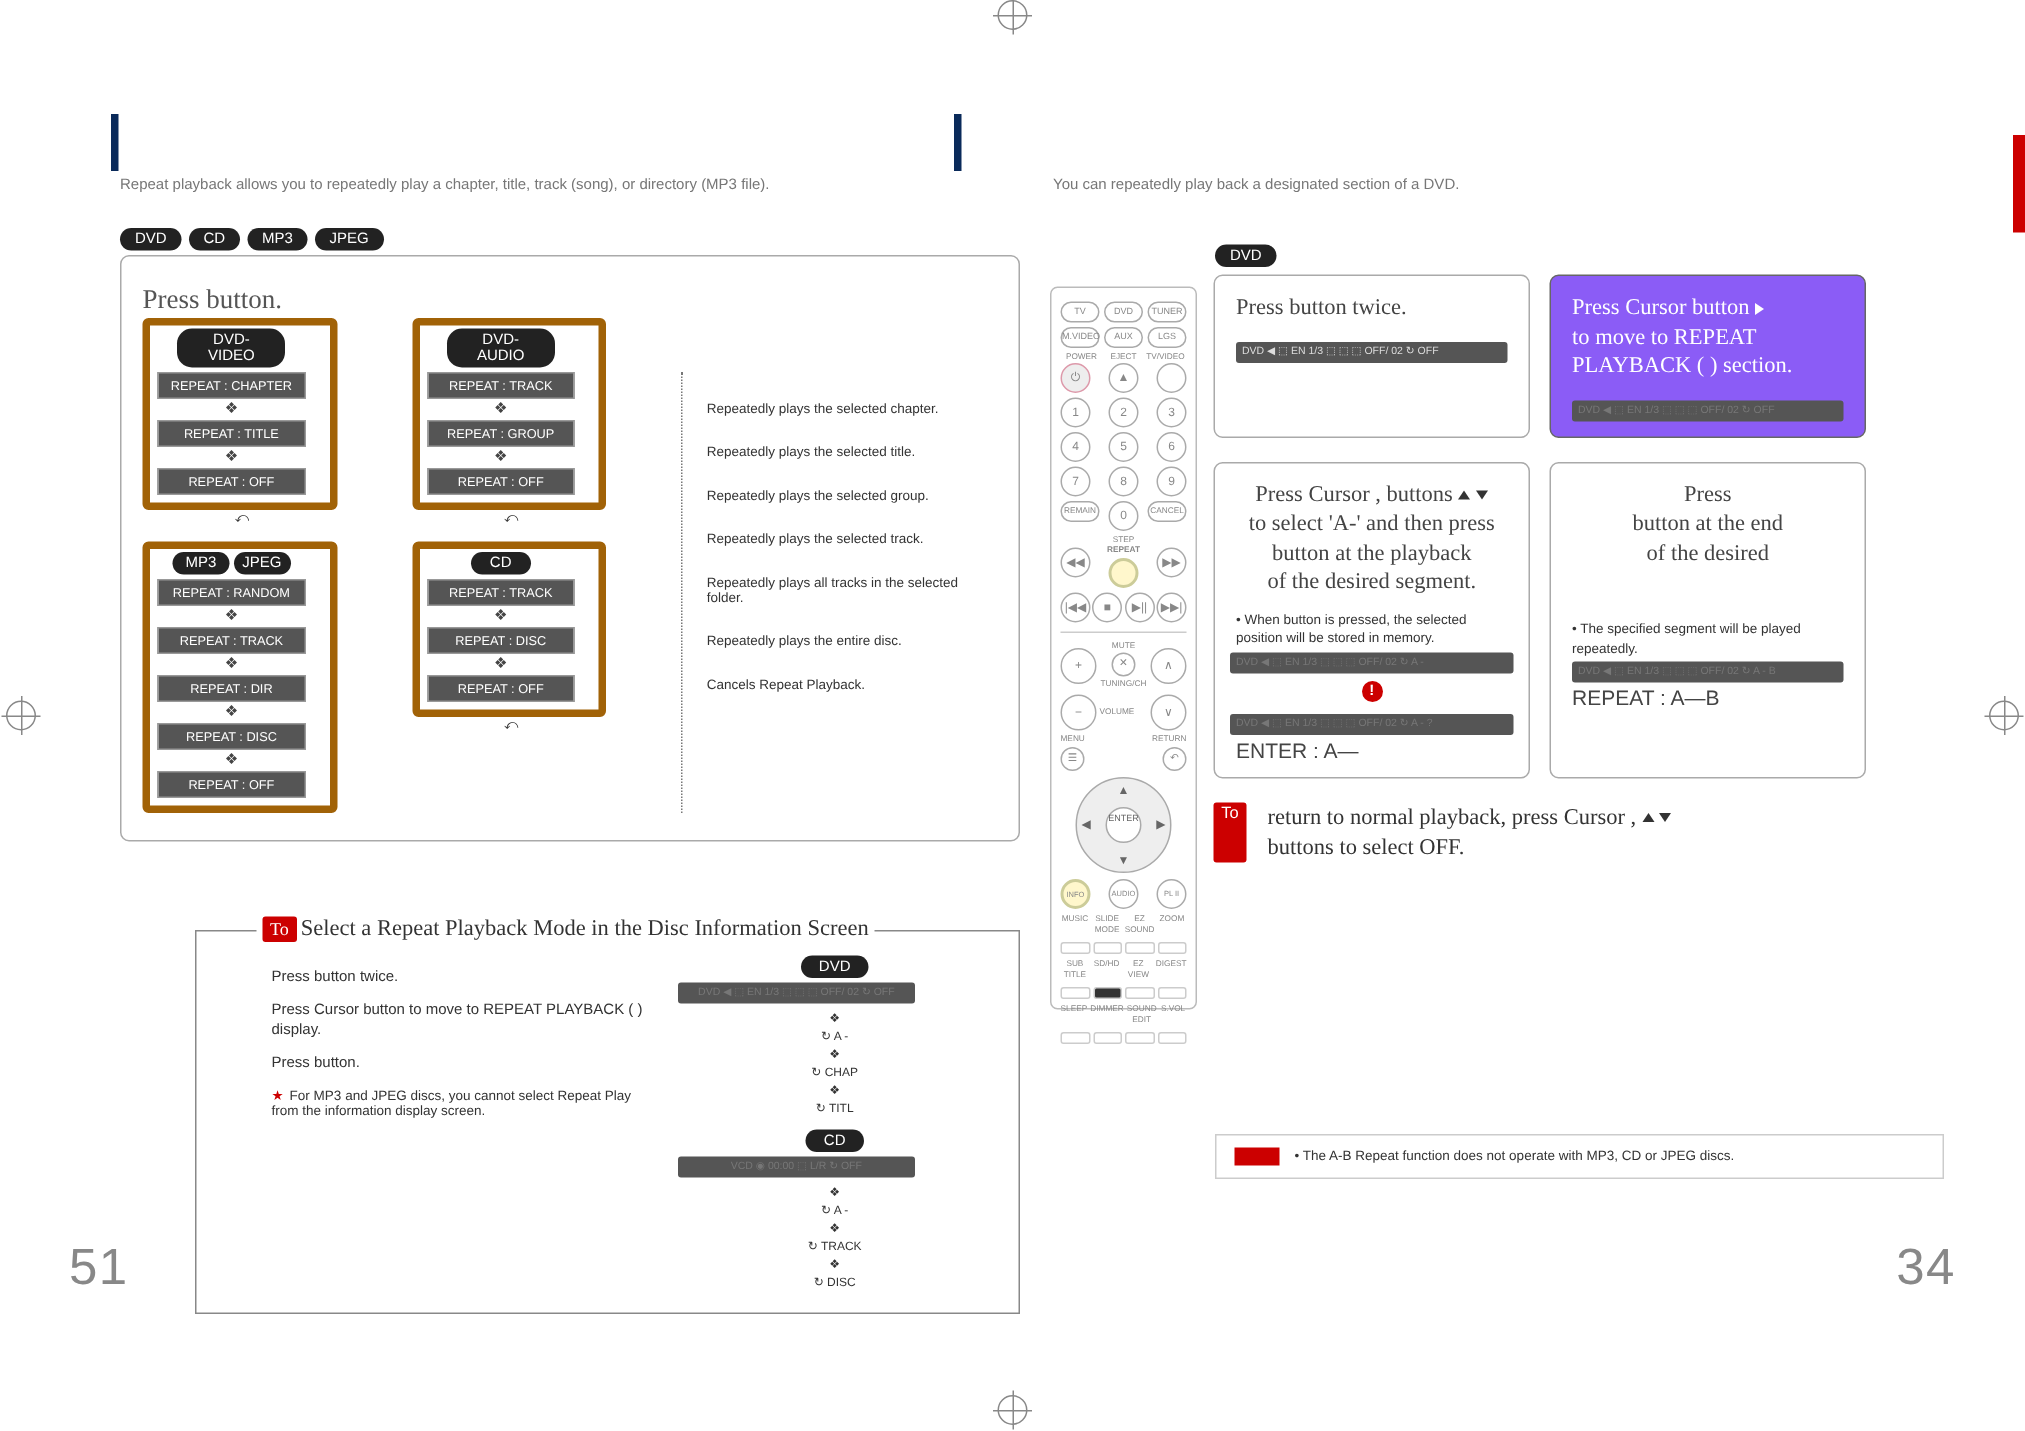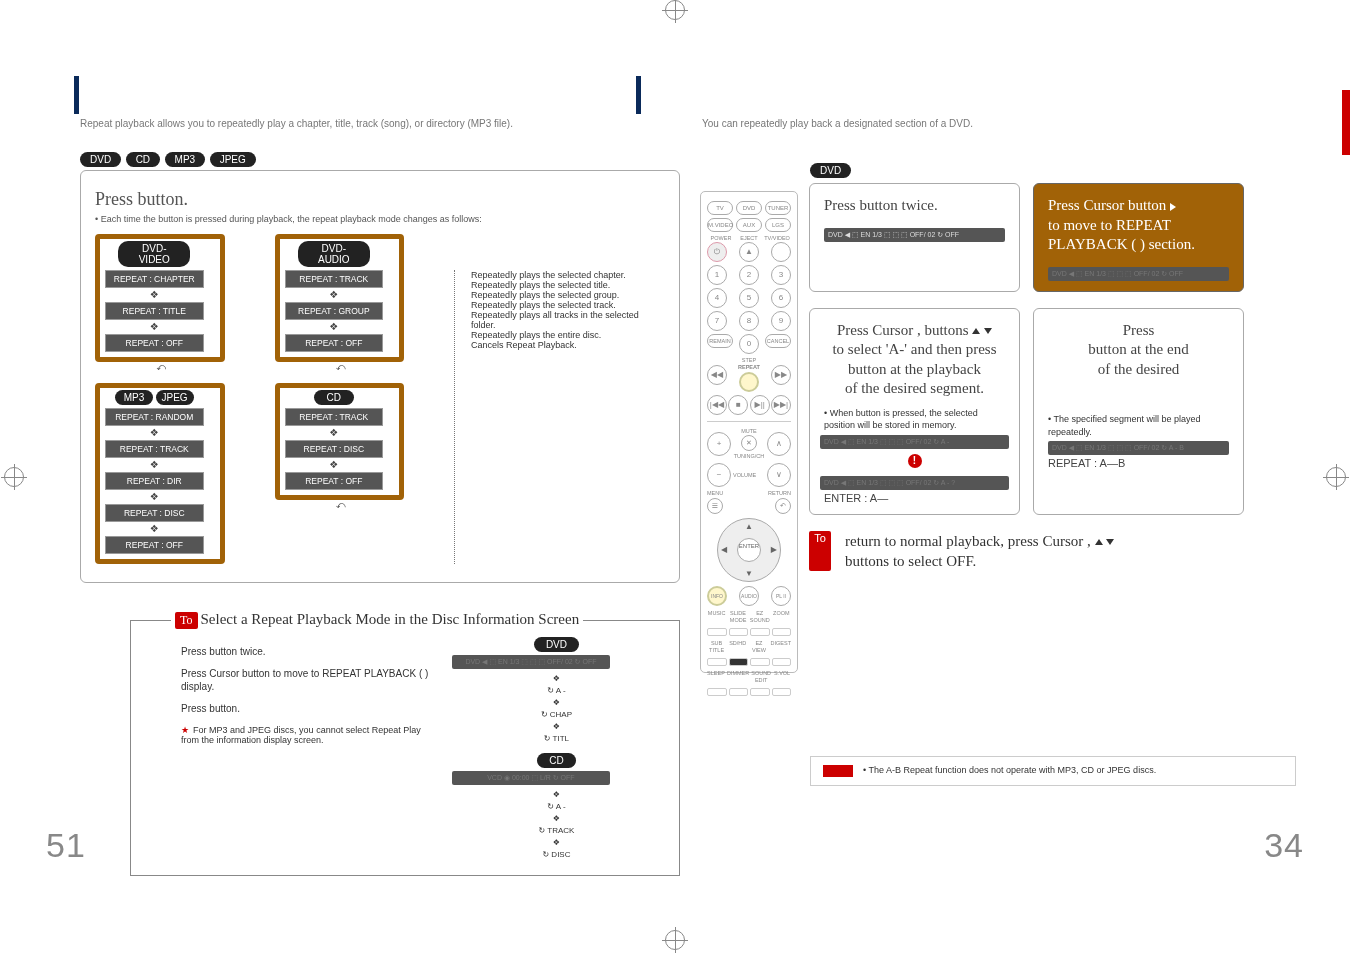--- a/index.html
+++ b/index.html
@@ -10,38 +10,38 @@
   .col-left { position:absolute; left:80px; top:146px; width:570px; border:1px solid #aaa; border-radius:6px; padding:14px 14px 18px 14px; }
   .col-left-press { font-family:"Times New Roman",serif; font-size:18px; color:#555; margin:4px 0 2px 0; }
   .col-left-sub { font-size:9px; color:#555; margin:4px 0 10px 0; }
   .modes-wrap { display:flex; }
   .mode-col { width:130px; margin-right:50px; text-align:center; }
   .mode-label-pill { display:inline-block; background:#222; color:#fff; font-size:10px; border-radius:10px; padding:2px 0; width:72px; line-height:11px; }
   .state-box { background:#555; color:#fff; font-size:8.5px; border:1px solid #999; padding:3px 0; text-align:center; margin:3px 3px; }
   .arrow-dn { color:#444; font-size:10px; line-height:8px; }
   .bordered-col { border:5px solid #a16207; border-radius:4px; padding:2px 13px 2px 2px; }
   .desc-list { border-left:1px dotted #777; padding-left:16px; font-size:9px; color:#333; margin-top:36px; }
-  .desc-list div { margin:0 0; }
+  .desc-list div { margin:19px 0; }
   .subbox { position:relative; border:1px solid #888; margin-top:14px; padding:16px 18px 14px 50px; }
   .subbox-title { position:absolute; left:40px; top:-10px; font-family:"Times New Roman",serif; background:#fff; font-size:15px; color:#333; padding:0 4px; }
   .subbox .to-badge { display:inline-block; background:#c00; color:#fff; font-size:12px; padding:1px 5px; border-radius:2px; margin-right:3px; }
   .step-line { font-size:10px; color:#333; margin:8px 0; line-height:1.35; }
   .step-note { font-size:9px; color:#333; margin-top:10px; }
   .star { color:#c00; margin-right:4px; }
   .mini-dvd { background:#222; color:#fff; border-radius:10px; padding:2px 12px; font-size:10px; display:inline-block; }
   .status-strip { background:#555; color:#ddd; font-size:7px; height:14px; line-height:14px; padding:0 4px; border-radius:2px; margin-top:3px; width:140px; }
   .repeat-stack { font-size:8px; color:#333; text-align:center; margin-top:4px; line-height:1.5; }
   .right-badge { position:absolute; left:810px; top:163px; }
   .right-panel { position:absolute; left:809px; top:183px; width:435px; }
   .right-row { display:flex; gap:13px; margin-bottom:16px; }
   .right-box { flex:1; border:1px solid #aaa; border-radius:6px; padding:12px 14px 10px 14px; }
   .right-head { font-family:"Times New Roman",serif; font-size:15px; color:#444; line-height:1.3; }
   .right-small { font-size:9px; color:#333; margin-top:8px; line-height:1.4; }
   .right-status { margin-top:12px; }
-  .repeat-tag { font-size:11px; color:#444; margin-top:2px; }
+  .repeat-tag { font-size:14px; color:#444; margin-top:2px; }
   .return-box { margin-top:10px; display:flex; gap:14px; }
   .return-badge { background:#c00; color:#fff; font-size:11px; width:22px; text-align:center; border-radius:2px; padding:1px 0; }
   .return-text { font-family:"Times New Roman",serif; font-size:15px; color:#333; line-height:1.35; flex:1; }
   .note-box { position:absolute; left:810px; top:756px; width:460px; border:1px solid #ccc; padding:8px 12px; font-size:9px; color:#333; }
   .note-tag { display:inline-block; background:#c00; color:#fff; width:30px; height:12px; margin-right:10px; vertical-align:middle; }
   .page-no-left { position:absolute; left:46px; top:826px; font-size:34px; color:#888; font-family:Arial; letter-spacing:1px; }
   .page-no-right { position:absolute; right:46px; top:826px; font-size:34px; color:#888; font-family:Arial; letter-spacing:1px; }
   .reg-top { position:absolute; top:0; left:50%; margin-left:-10px; }
   .reg-bot { position:absolute; bottom:4px; left:50%; margin-left:-10px; }
   .reg-left { position:absolute; top:50%; left:4px; margin-top:-10px; }
@@ -101,21 +101,20 @@
 
 <div style="position:absolute; left:80px; top:152px;">
   <span class="pill">DVD</span>
   <span class="pill">CD</span>
   <span class="pill">MP3</span>
   <span class="pill">JPEG</span>
 </div>
 
 <div class="col-left" style="top:170px;">
   <div class="col-left-press">Press                     button.</div>
-  <div class="col-left-sub">• Each time the button is pressed during playback, the repeat playback mode changes as follows:</div>
 
   <div class="modes-wrap">
 
     <div class="mode-col">
       <div class="bordered-col">
         <div style="text-align:center"><span class="mode-label-pill" style="white-space:pre;">DVD-
 VIDEO</span></div>
         <div class="state-box">REPEAT : CHAPTER</div>
         <div class="arrow-dn">❖</div>
         <div class="state-box">REPEAT : TITLE</div>
@@ -222,21 +221,21 @@
 </div>
 
 <div class="right-panel">
   <div class="right-row">
     <div class="right-box">
       <div class="right-head">Press           button twice.</div>
       <div class="right-status">
             <div class="status-strip" style="width:auto">DVD ◀  ⬚ EN 1/3  ⬚  ⬚       ⬚ OFF/ 02   ↻ OFF</div>
           </div>
     </div>
-    <div class="right-box" style="background:#a16207; border-color:#666;">
+    <div class="right-box" style="background:#8b5cf6; border-color:#666;">
       <div class="right-head" style="color:#fff">
         <span>Press Cursor      button</span> <span class="tri-r" style="border-left-color:#fff"></span><br>
         <span>to move to REPEAT</span><br>
         <span>PLAYBACK (       ) section.</span>
       </div>
       <div class="right-status">
             <div class="status-strip dim" style="width:auto">DVD ◀  ⬚ EN 1/3  ⬚  ⬚       ⬚ OFF/ 02   ↻ OFF</div>
           </div>
     </div>
   </div>

